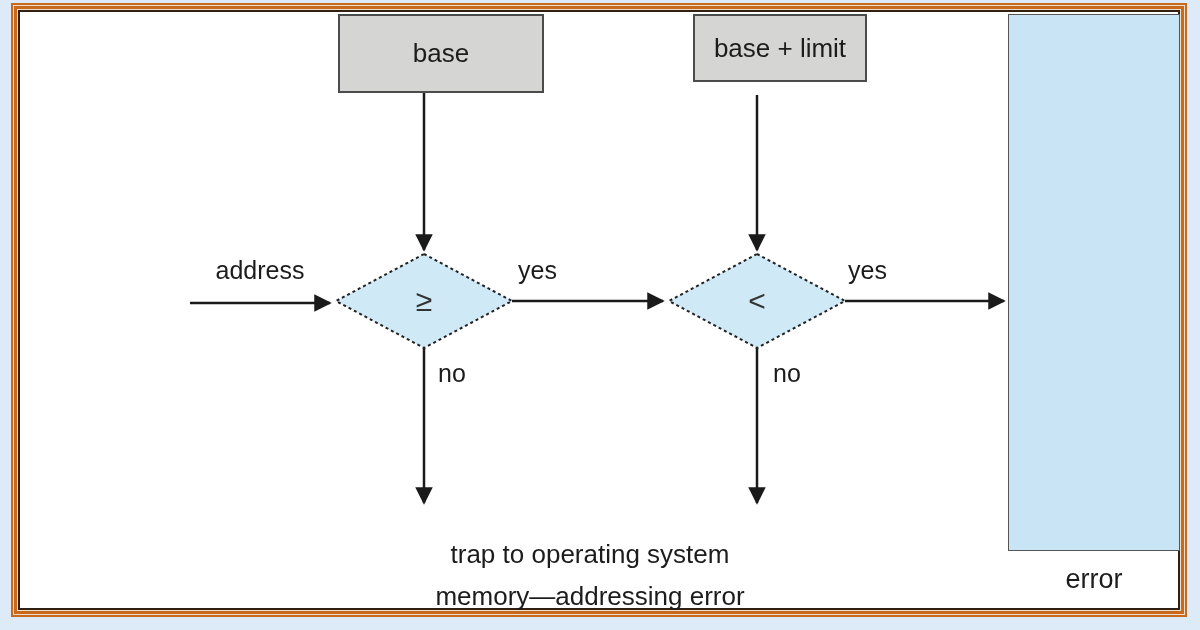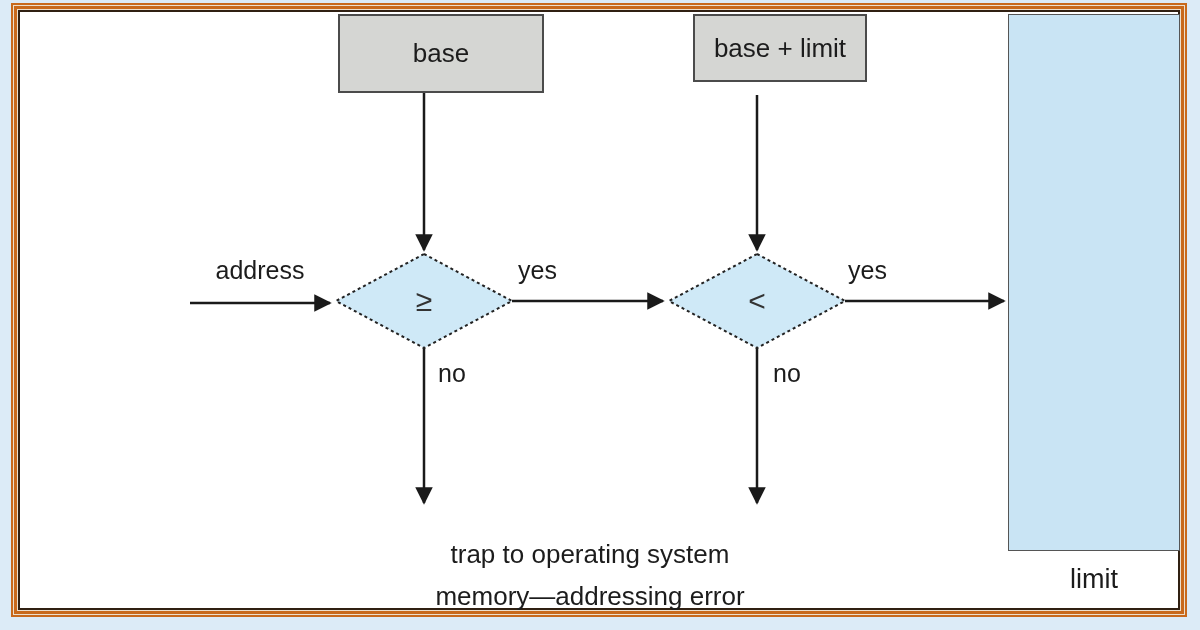--- a/index.html
+++ b/index.html
@@ -81,21 +81,21 @@
   <div class="box" style="left:338px; top:14px; width:206px; height:79px;">
     <span>base</span>
   </div>
 
   <div class="box" style="left:670px; top:14px; width:174px; height:68px;margin-left:23px;">
     <span>base + limit</span>
   </div>
 
 
   <div class="memory-box"></div>
-  <div class="memory-label">limit</div>
+  <div class="memory-label">error</div>
 
   <div class="dsym" style="left:394px; top:276px;">≥</div>
   <div class="dsym" style="left:727px; top:276px;">&lt;</div>
 
   <div class="lbl lbl-center" style="left:200px; top:256px; width:120px;">address</div>
   <div class="lbl lbl-center" style="left:505px; top:256px; width:65px;">yes</div>
   <div class="lbl lbl-center" style="left:835px; top:256px; width:65px;">yes</div>
   <div class="lbl" style="left:438px; top:359px;">no</div>
   <div class="lbl" style="left:773px; top:359px;">no</div>
 

